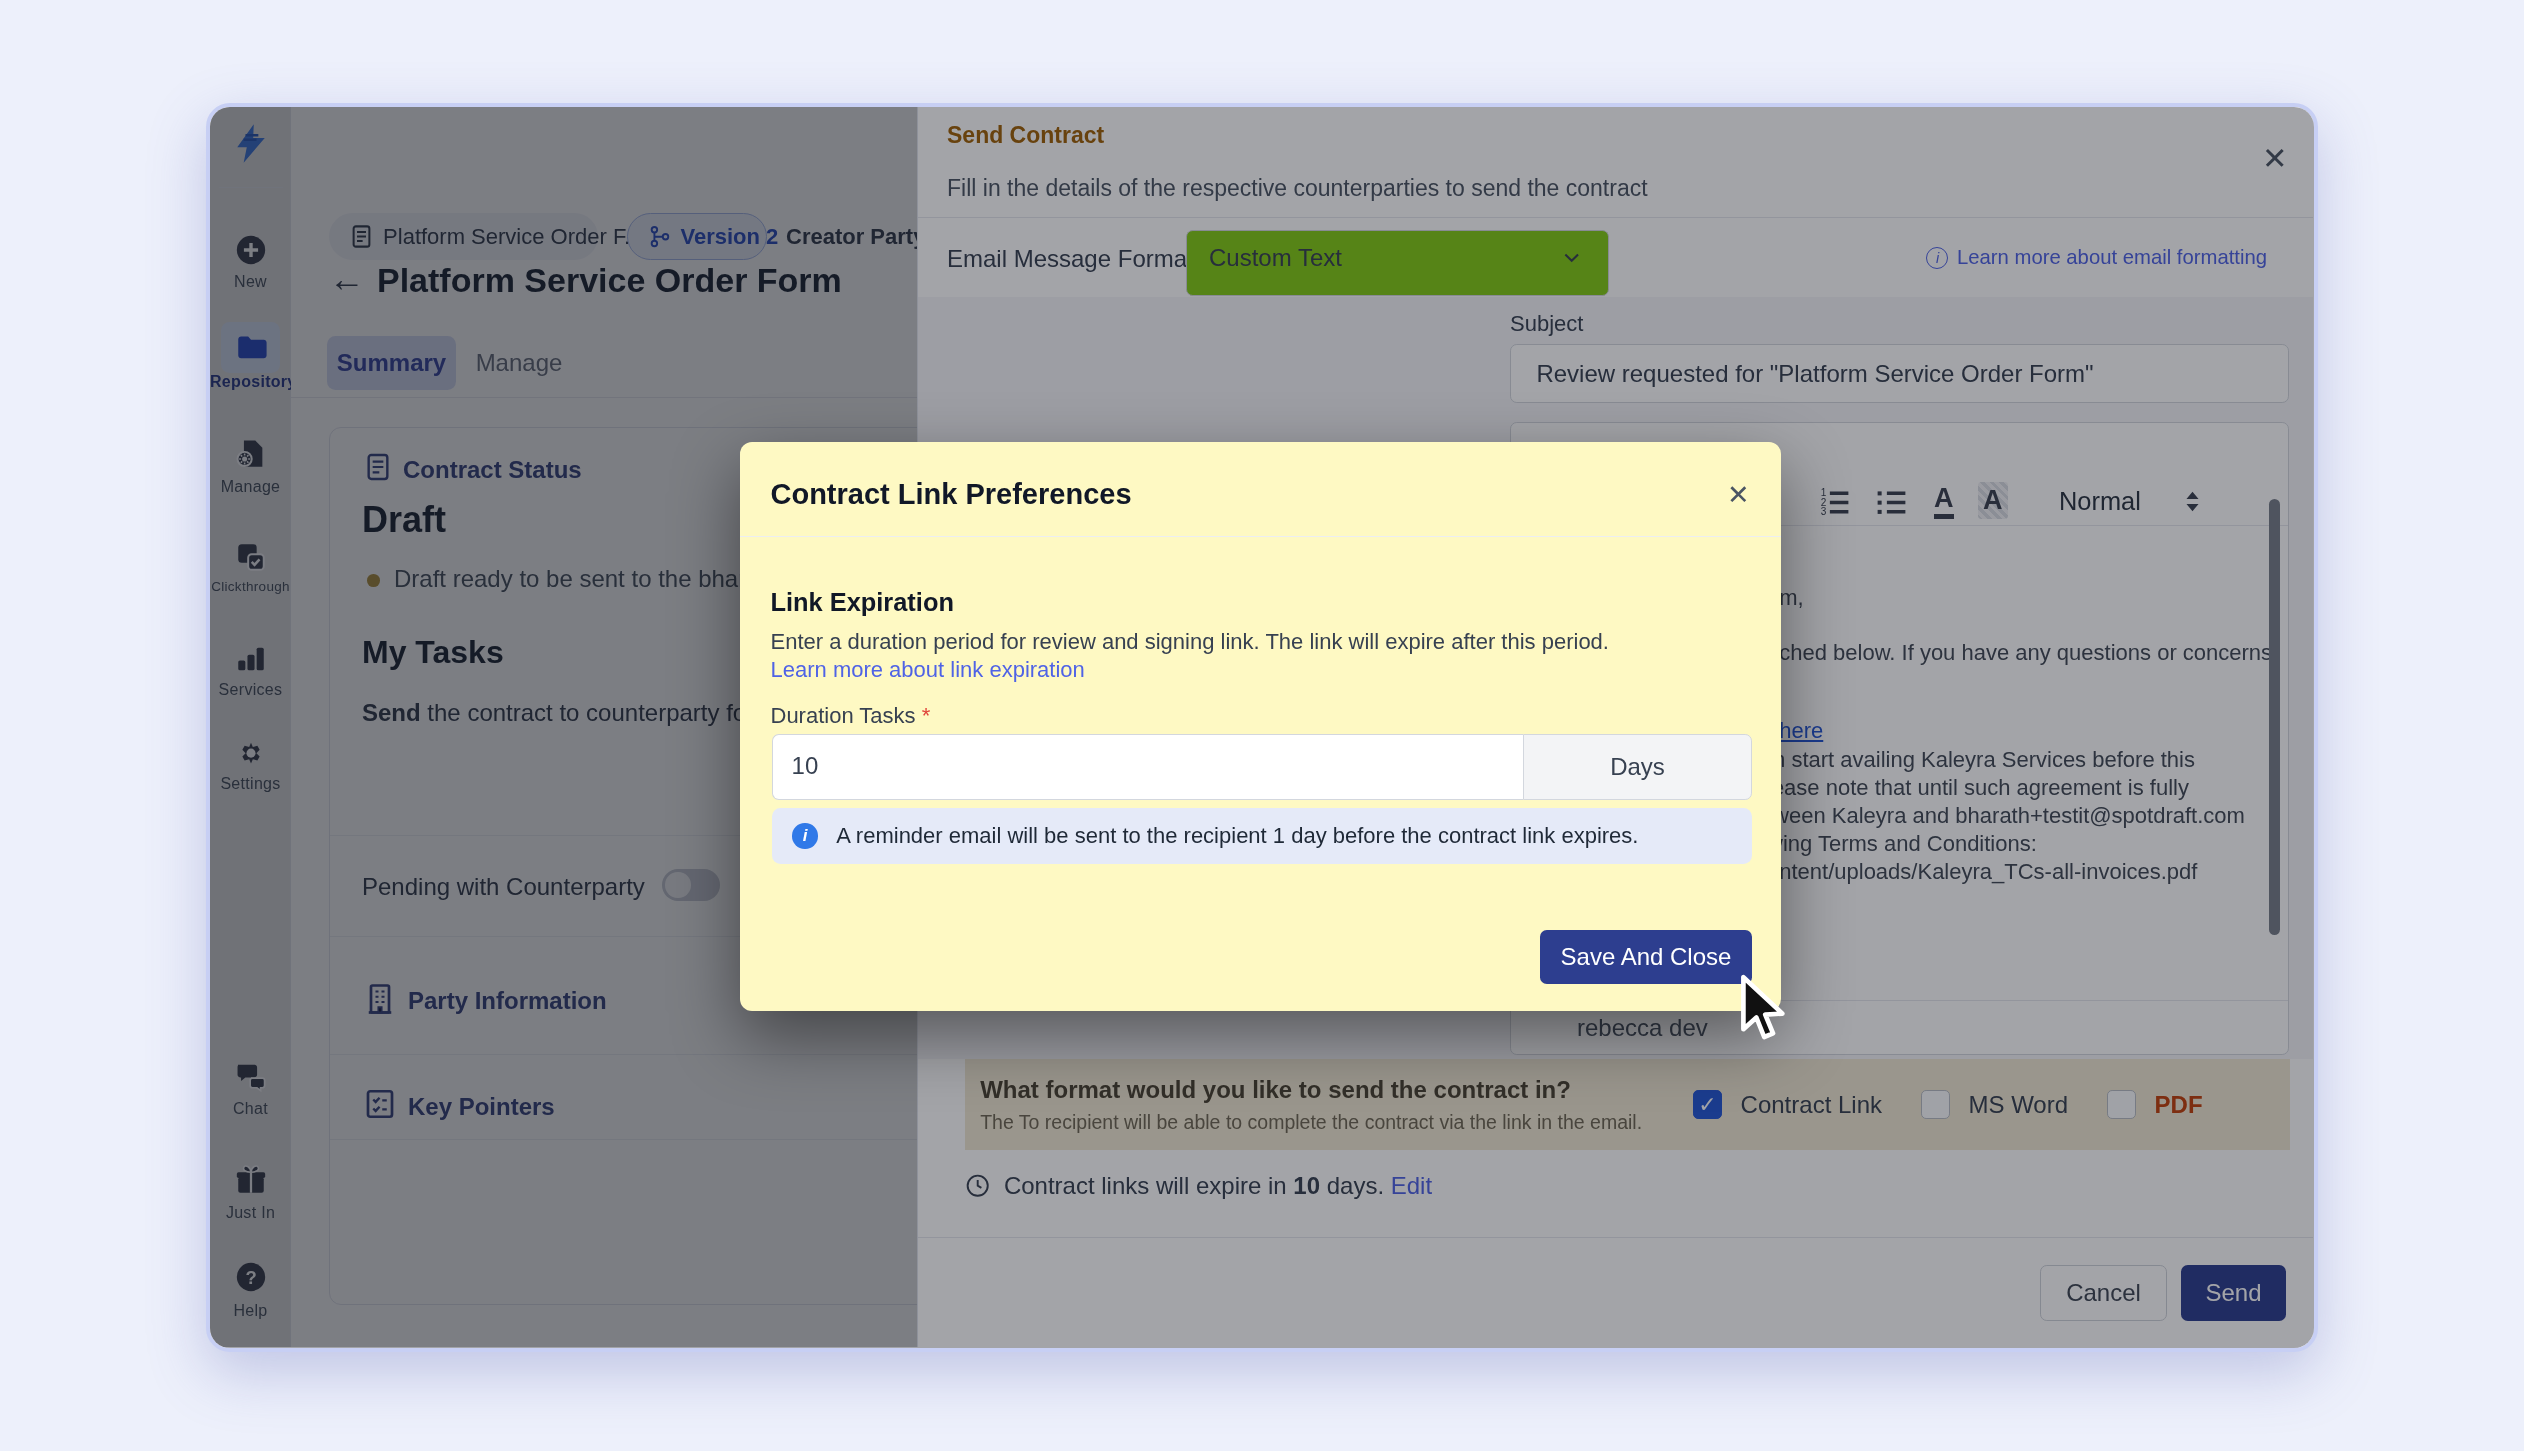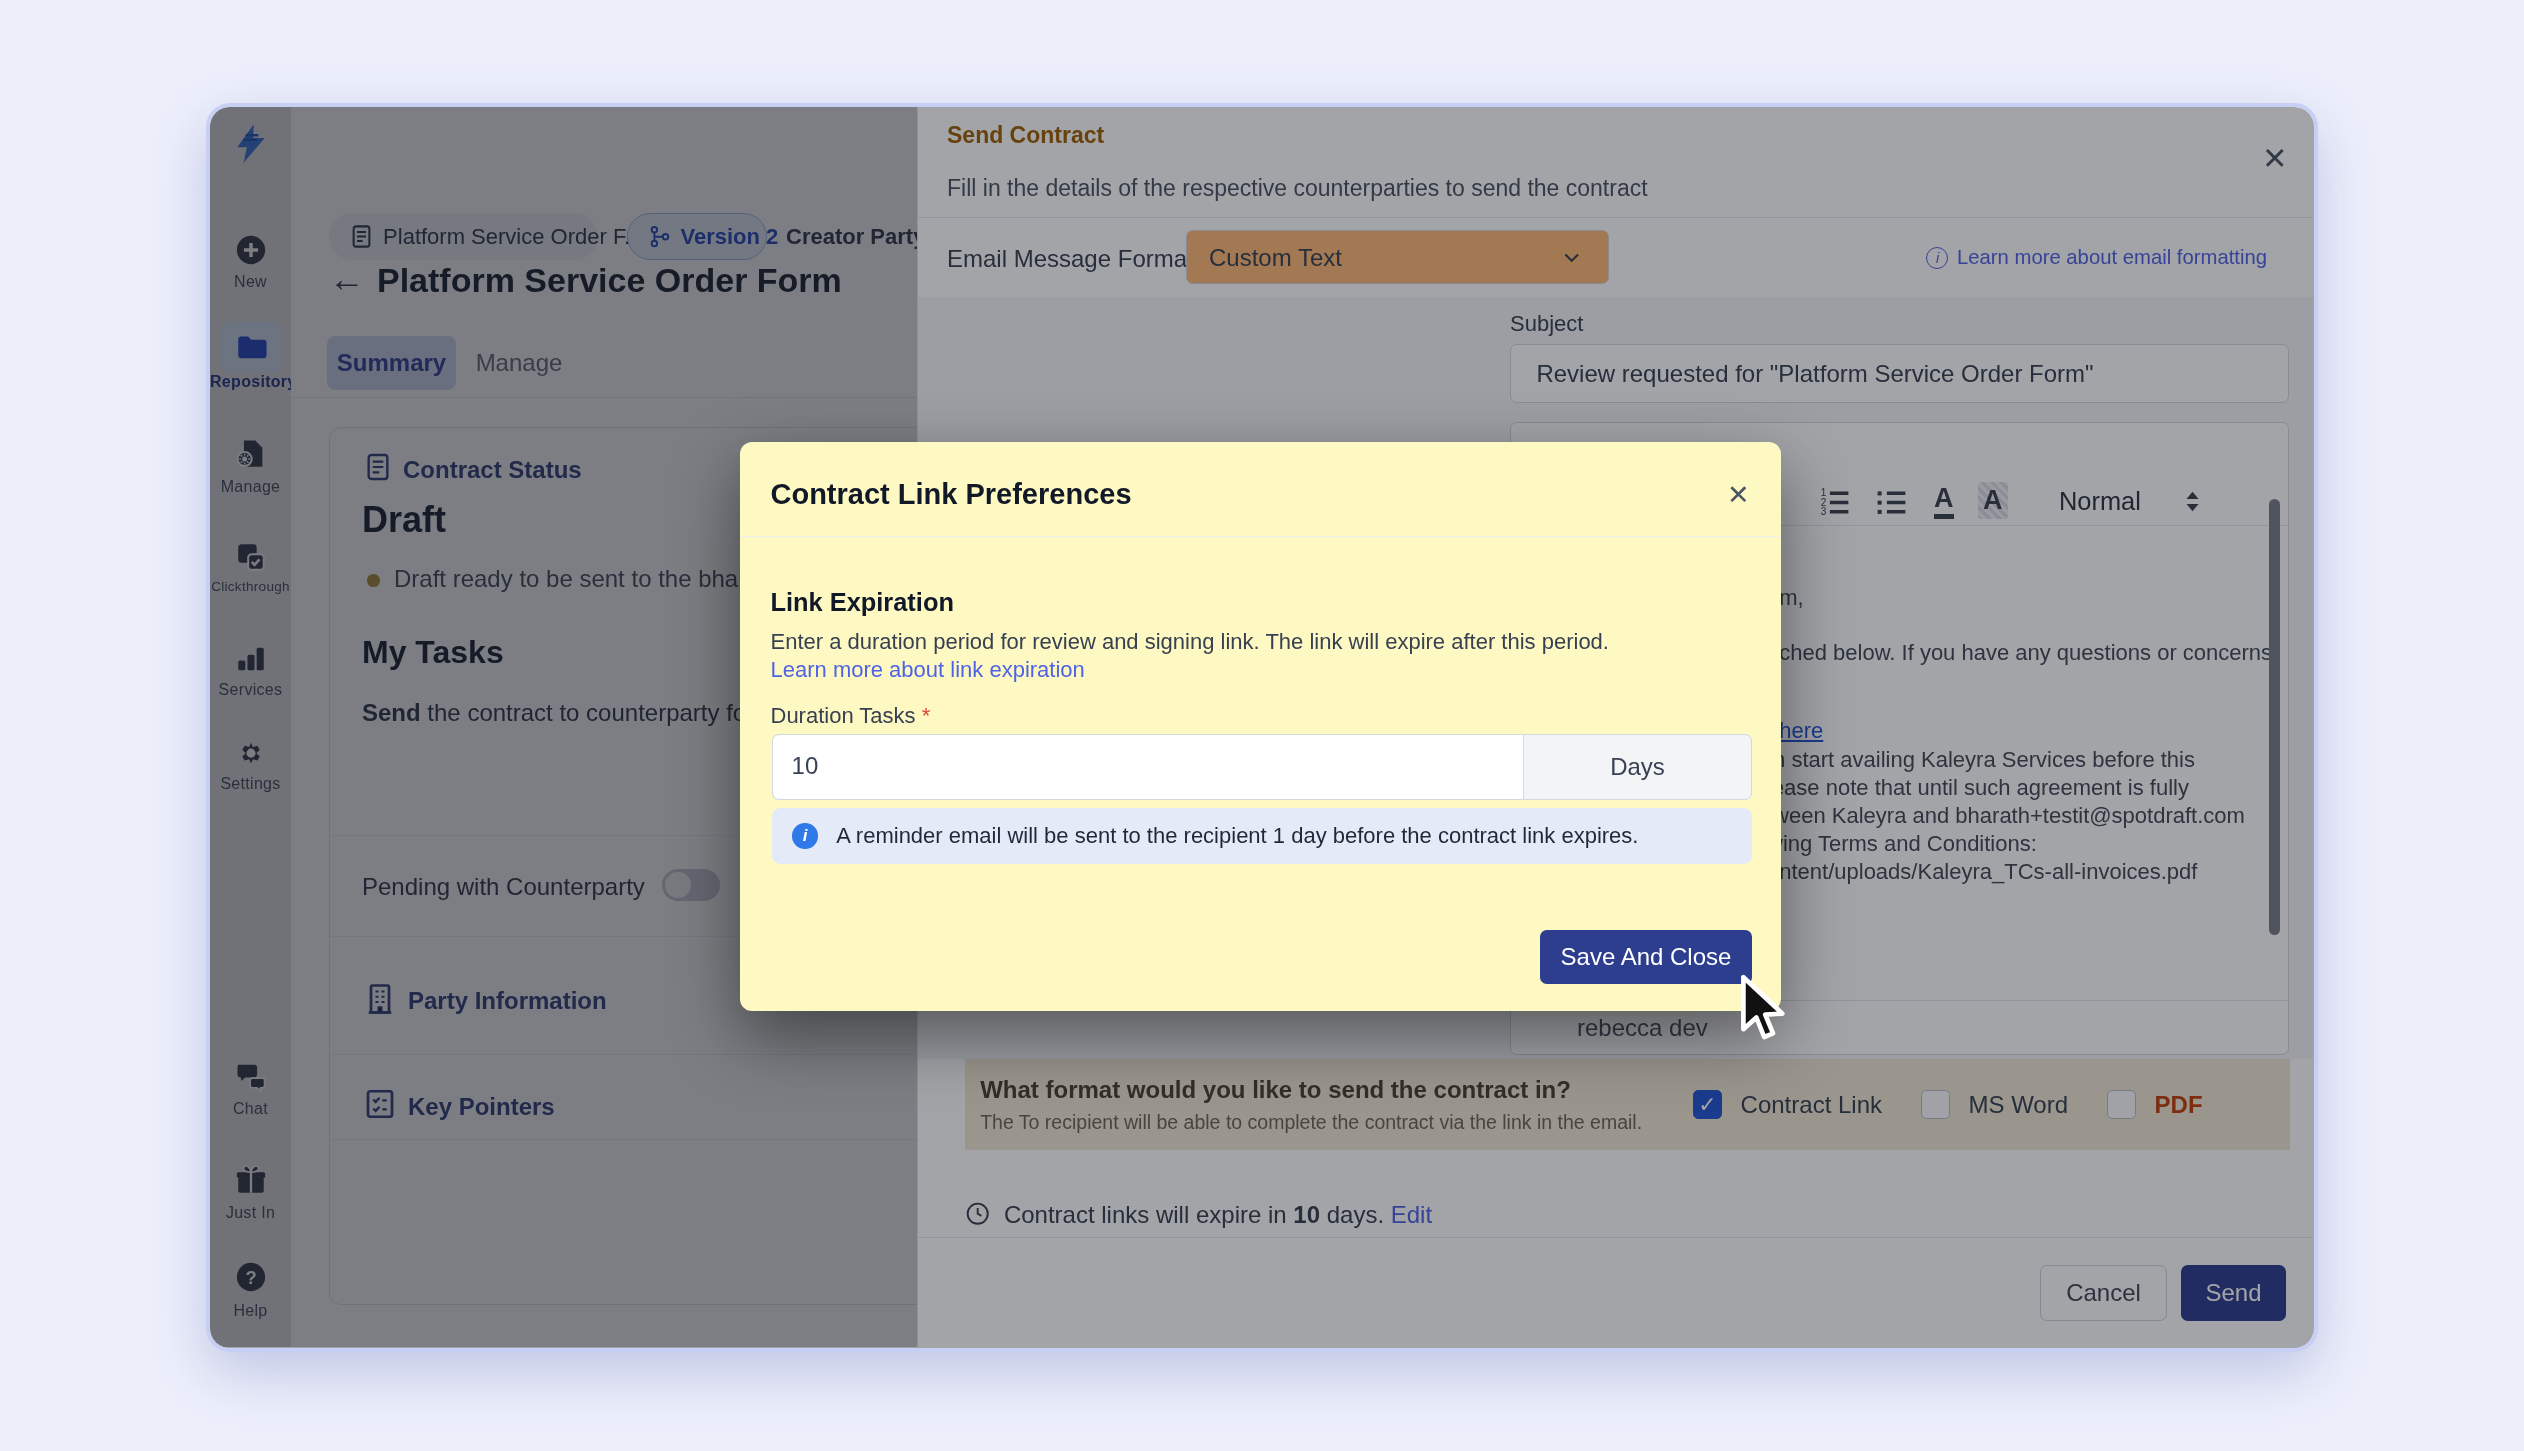--- a/index.html
+++ b/index.html
@@ -230,21 +230,21 @@
 
   <div class="app-dim"></div>
 
   <div class="drawer">
     <div class="abs" style="left:29px; top:15.2px; font-size:23px; font-weight:700; color:#a16207;">Send Contract</div>
     <div class="abs" style="left:29px; top:68px; font-size:23px; color:#4b5563;">Fill in the details of the respective counterparties to send the contract</div>
     <div class="abs" style="left:1344px; top:34px; font-size:30.5px; color:#4b5563;">✕</div>
     <div class="abs" style="left:0; right:0; top:110px; border-top:1.7px solid #e5e7ee;"></div>
 
     <div class="abs" style="left:29px; top:138px; font-size:24px; font-weight:500; color:#374151;">Email Message Format</div>
-    <div class="abs field" style="left:268px; top:123px; width:423px; height:54px; background:#fdba74;">
+    <div class="abs field" style="left:268px; top:123px; width:423px; height:66px; background:#84cc16;">
       <span class="abs" style="left:22px; top:12.7px; font-size:24px; color:#374151;">Custom Text</span>
       <span class="abs" style="right:24px; top:13.5px;">
         <svg viewBox="0 0 24 24" width="25.4" height="25.4">
             <path d="M6 9l6 6 6-6" fill="none" stroke="#374151" stroke-width="2"></path>
           </svg>
       </span>
     </div>
     <div class="abs" style="right:46px; top:139px; display:flex; align-items:center; gap:8.5px;">
       <span style="width:22px;height:22px;border-radius:50%;border:1.7px solid #4f63e6;color:#4f63e6;font-size:14.4px;display:flex;align-items:center;justify-content:center;font-style:italic;">i</span>
       <span class="link" style="font-size:20.3px;">Learn more about email formatting</span>
@@ -307,21 +307,21 @@
             <span>✓</span>
           </span>
         <span style="font-size:24px; color:#374151; margin-right:20.3px;">Contract Link</span>
         <span class="checkbox"></span>
         <span style="font-size:24px; color:#374151; margin-right:20.3px;">MS Word</span>
         <span class="checkbox"></span>
         <span style="font-size:24px; color:#c2410c;font-weight:bold;">PDF</span>
       </div>
     </div>
 
-    <div class="abs" style="left:47px; top:1065px; display:flex; align-items:flex-start; gap:13.5px;margin-top:29px;">
+    <div class="abs" style="left:47px; top:1065px; display:flex; align-items:center; gap:13.5px;">
       <span>
         <svg viewBox="0 0 24 24" width="25.4" height="25.4">
             <circle cx="12" cy="12" r="9.5" fill="none" stroke="#374151" stroke-width="1.8"></circle>
             <path d="M12 6.5V12l3.5 2" fill="none" stroke="#374151" stroke-width="1.8"></path>
           </svg>
       </span>
       <span style="font-size:24px; color:#374151;">
         <span>Contract links will expire in </span><b>10</b><span> days. </span><span class="link">Edit</span>
       </span>
     </div>

